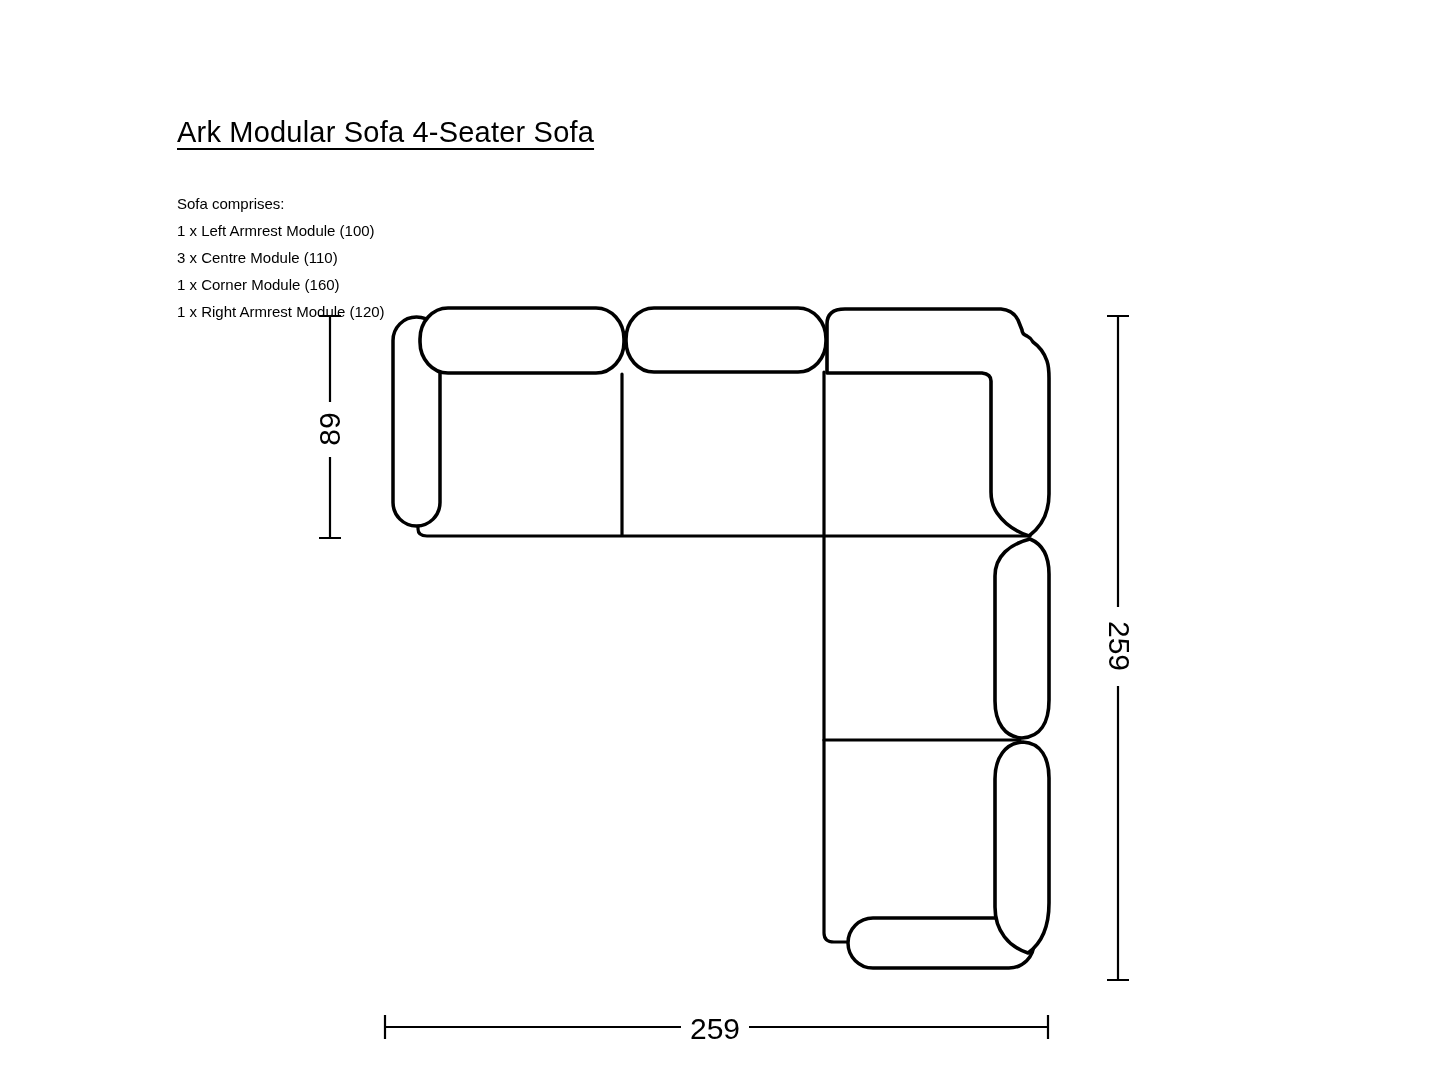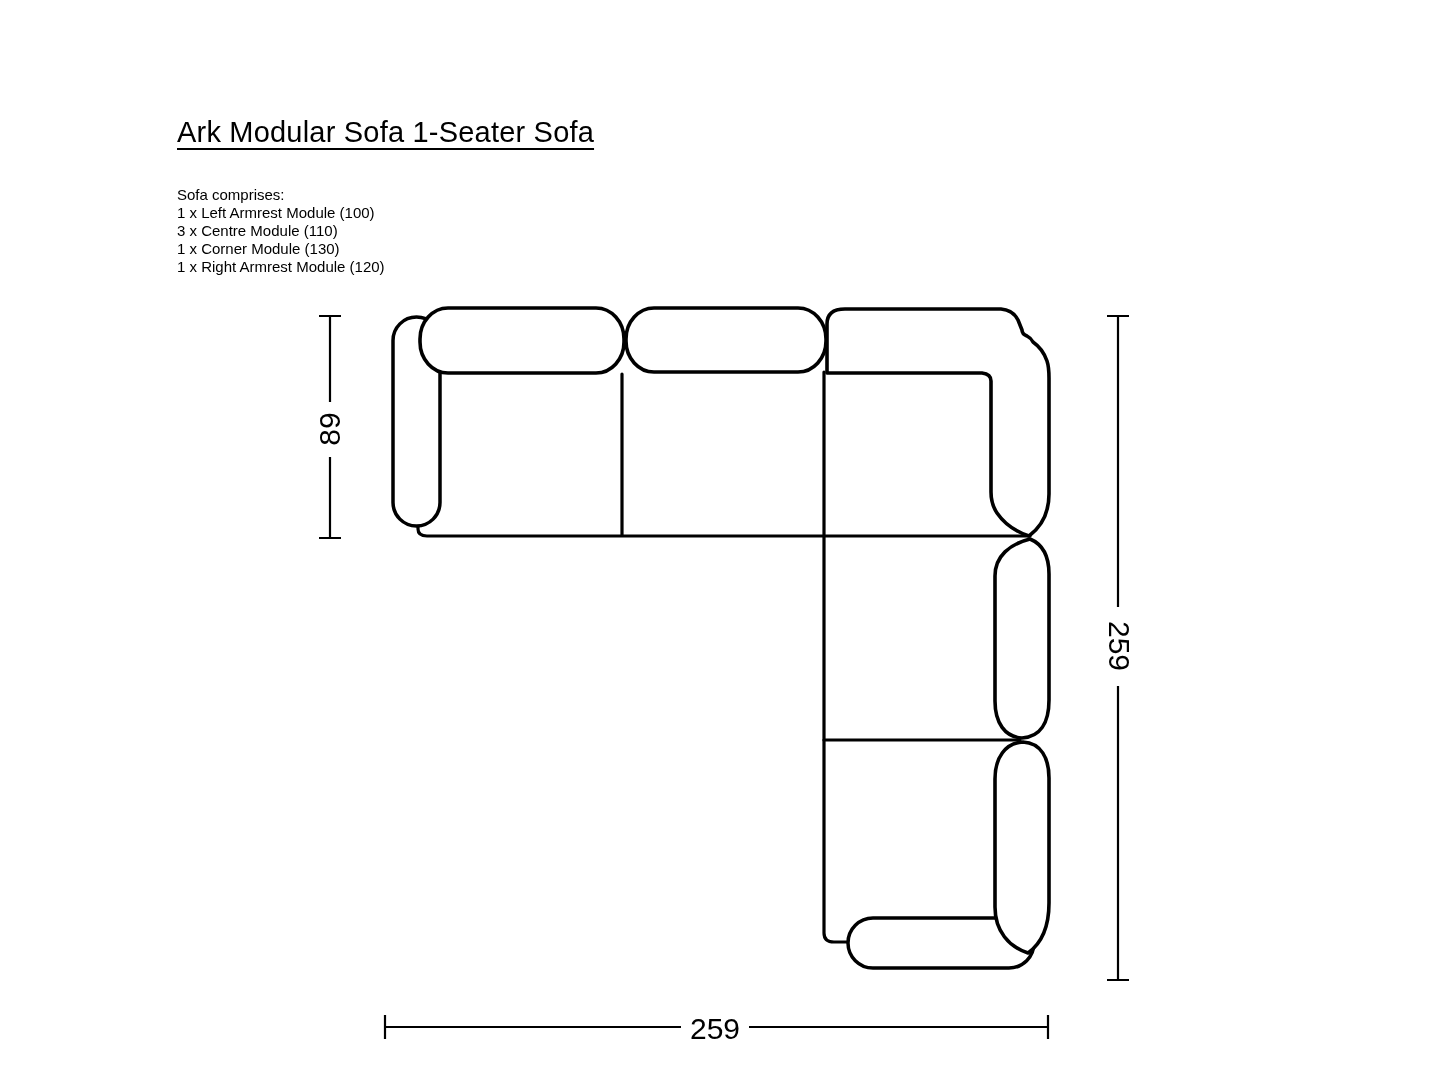--- a/index.html
+++ b/index.html
@@ -33,45 +33,46 @@
     position: absolute;
     left: 177px;
     top: 186px;
     font-size: 15px;
     line-height: 18px;
     font-weight: 400;
     color: #000000;
   }
   .comprises div {
     white-space: nowrap;
+    margin-top: 9px;
   }
   .drawing-svg {
     position: absolute;
     left: 0;
     top: 0;
     width: 1445px;
     height: 1087px;
     display: block;
   }
   .dim-label {
     font-family: "Liberation Sans", sans-serif;
     font-size: 30px;
     fill: #000000;
   }
 </style>
 </head>
 <body>
 
-<h1 class="page-title">Ark Modular Sofa 1-Seater Sofa</h1>
+<h1 class="page-title">Ark Modular Sofa 4-Seater Sofa</h1>
 
 <div class="comprises">
   <div>Sofa comprises:</div>
   <div>1 x Left Armrest Module (100)</div>
   <div>3 x Centre Module (110)</div>
-  <div>1 x Corner Module (130)</div>
+  <div>1 x Corner Module (160)</div>
   <div>1 x Right Armrest Module (120)</div>
 </div>
 
 <svg class="drawing-svg" viewBox="0 0 1445 1087" xmlns="http://www.w3.org/2000/svg">
 
   <g stroke="#000000" stroke-width="3.2" fill="none" stroke-linecap="round" stroke-linejoin="round">
     <path d="M 418 523 L 418 529 Q 418 536 427 536 L 1030 536"></path>
     <path d="M 622 374 L 622 535"></path>
     <path d="M 824 372 L 824 933 Q 824 942 834 942 L 849 942"></path>
     <path d="M 824 740 L 1020 740"></path>

